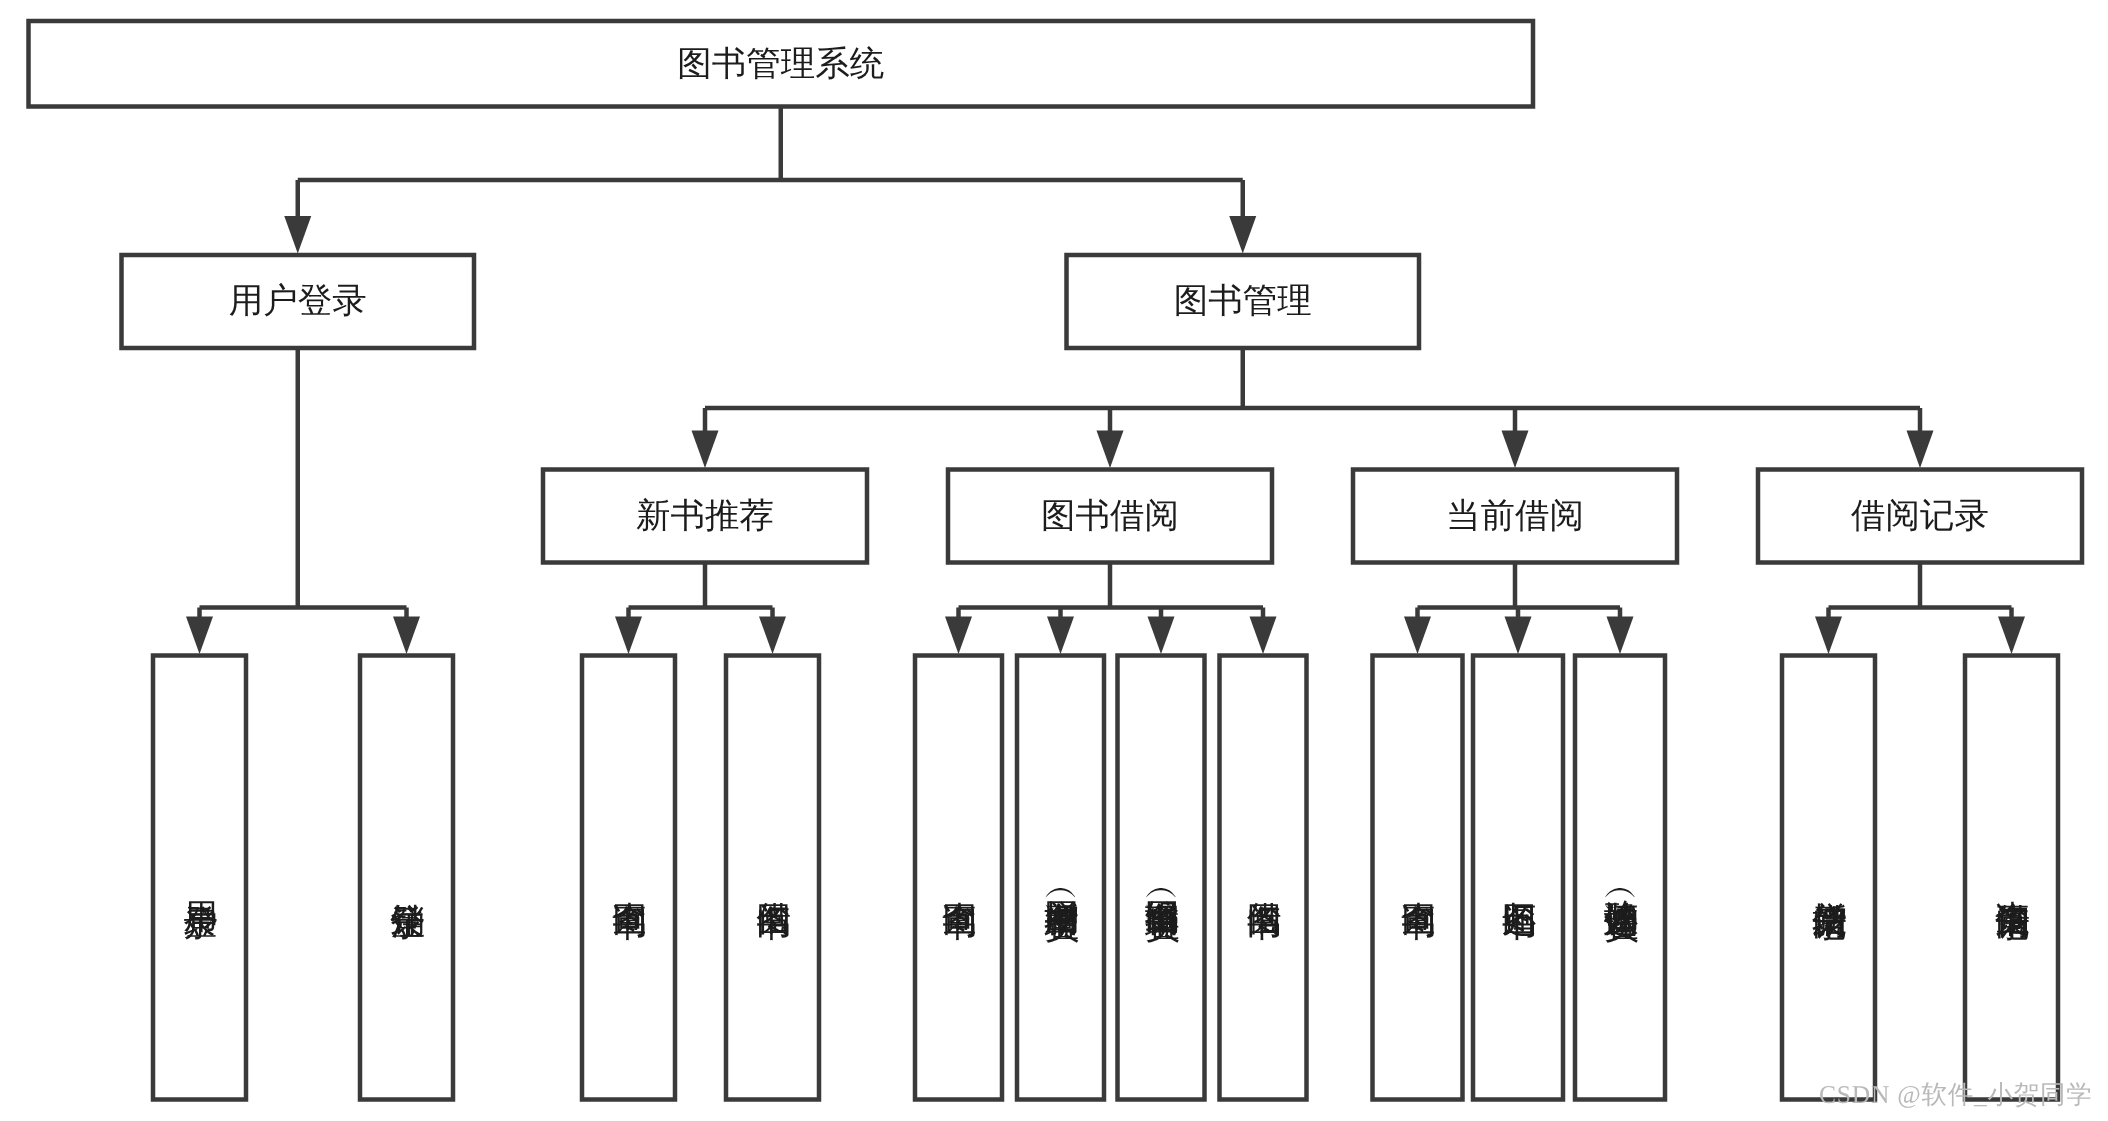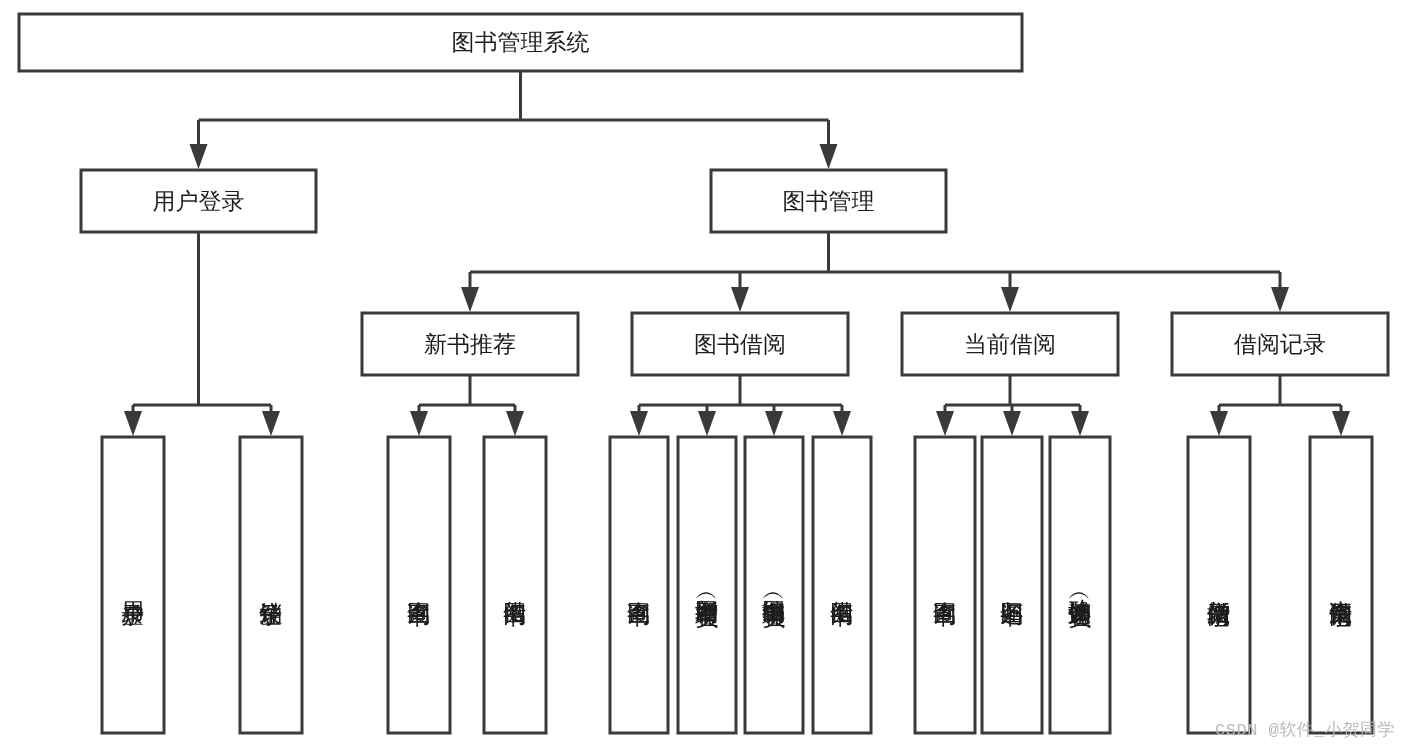--- a/index.html
+++ b/index.html
@@ -56,21 +56,21 @@
     writing-mode: vertical-rl;
     text-orientation: upright;
     letter-spacing: 1px;
     white-space: nowrap;
     pointer-events: none;
   }
   #watermark {
     position: absolute;
     right: 10px;
     bottom: 6px;
-    font-family: Liberation Mono, monospace;
+    font-family: Liberation Serif, serif;
     font-size: 17px;
     color: #b9b9b9;
     letter-spacing: 0.5px;
     white-space: nowrap;
   }
 </style>
 </head>
 <body>
 
 <div id="stage">

